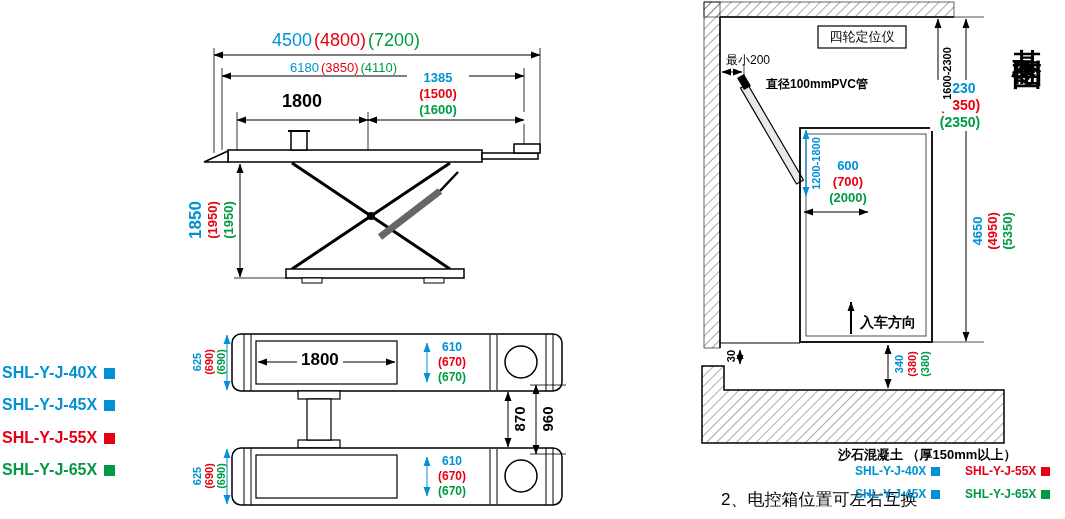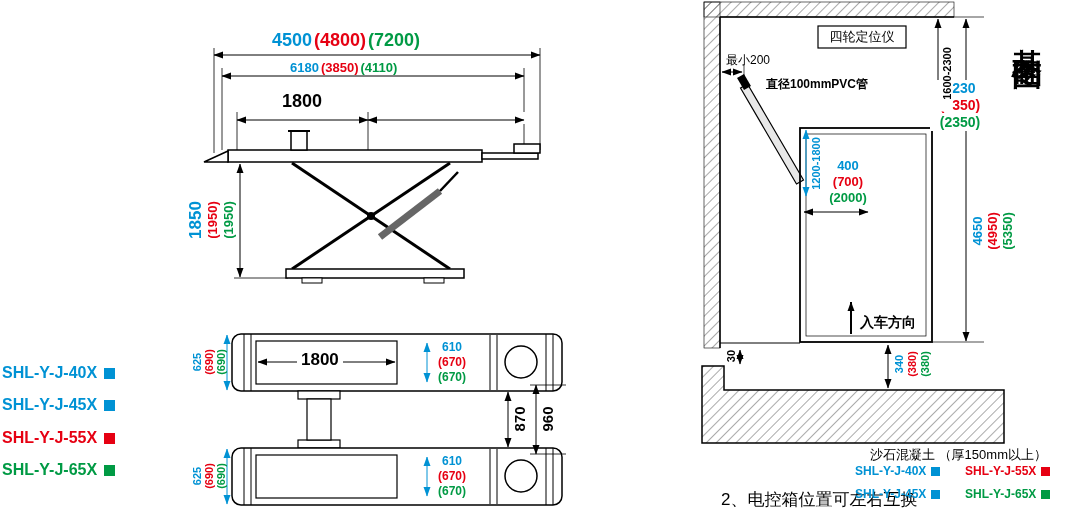--- a/index.html
+++ b/index.html
@@ -3,21 +3,21 @@
 <meta charset="utf-8">
 <style>
   html,body{margin:0;padding:0}
   body{background:#fff;font-family:"Liberation Sans","DejaVu Sans",sans-serif;color:#000}
   #canvas{position:relative;width:1065px;height:519px;background:#fff;overflow:hidden}
   #linework{position:absolute;left:0;top:0}
   .abs{position:absolute}
   .blue{color:var(--blue)}
   .red{color:var(--red)}
   .green{color:var(--green)}
-  .dim-row{display:flex;align-items:baseline;font-weight:bold;white-space:nowrap}
+  .dim-row{display:flex;align-items:baseline;font-weight:normal;white-space:nowrap}
   .dim-row span{margin-right:2px}
   .stack{display:flex;flex-direction:column;align-items:center;text-align:center;font-weight:bold;white-space:nowrap}
   .bgw{background:#fff}
   .rotg{position:absolute;display:flex;align-items:center;justify-content:center;transform:rotate(-90deg);white-space:nowrap;font-weight:bold}
   .model-row{display:flex;align-items:center;gap:7px;font-weight:bold;white-space:nowrap}
   .sq{display:inline-block;flex:0 0 auto}
   .vtitle{writing-mode:vertical-rl;text-orientation:upright;font-weight:bold;letter-spacing:7px;line-height:1}
   .cn{font-family:"Liberation Sans","DejaVu Sans",sans-serif}
   .flexc{display:flex;align-items:center;justify-content:center}
 </style>
@@ -153,20 +153,25 @@
   <div class="abs dim-row" style="left:272px;top:30px;font-size:18px">
     <span class="blue">4500</span>
     <span class="red">(4800)</span>
     <span class="green">(7200)</span>
   </div>
   <div class="abs dim-row" style="left:290px;top:60px;font-size:13px">
     <span class="blue">6180</span>
     <span class="red">(3850)</span>
     <span class="green">(4110)</span>
   </div>
+  <div class="abs stack bgw" style="left:407px;top:70px;width:62px;font-size:13px;line-height:16px">
+    <span class="blue">1385</span>
+    <span class="red">(1500)</span>
+    <span class="green">(1600)</span>
+  </div>
   <div class="abs" style="left:282px;top:91px;font-size:18px;font-weight:bold">1800</div>
   <div class="rotg" style="left:184px;top:192px;width:56px;height:56px">
     <span class="stack">
       <span class="blue" style="font-size:17px;line-height:18px">1850</span>
       <span class="red" style="font-size:13px;line-height:16px">(1950)</span>
       <span class="green" style="font-size:13px;line-height:16px">(1950)</span>
     </span>
   </div>
 
   <div class="abs bgw" style="left:297px;top:350px;font-size:17px;font-weight:bold;padding:0 4px">1800</div>
@@ -226,21 +231,21 @@
     <span class="red">(2350)</span>
     <span class="green">(2350)</span>
   </div>
   <div class="rotg bgw" style="left:908px;top:67px;width:76px;height:13px;font-size:11px">
     <span>1600-2300</span>
   </div>
   <div class="rotg blue" style="left:779px;top:157px;width:72px;height:13px;font-size:11px">
     <span>1200-1800</span>
   </div>
   <div class="abs stack bgw" style="left:822px;top:158px;width:52px;font-size:13px;line-height:16px">
-    <span class="blue">400</span>
+    <span class="blue">600</span>
     <span class="red">(700)</span>
     <span class="green">(2000)</span>
   </div>
   <div class="rotg" style="left:968px;top:208px;width:48px;height:46px">
     <span class="stack" style="font-size:13px;line-height:15px">
       <span class="blue">4650</span>
       <span class="red">(4950)</span>
       <span class="green">(5350)</span>
     </span>
   </div>
@@ -248,21 +253,21 @@
   <div class="rotg" style="left:720px;top:350px;width:22px;height:12px;font-size:11px">
     <span>30</span>
   </div>
   <div class="rotg" style="left:892px;top:344px;width:40px;height:40px">
     <span class="stack" style="font-size:11px;line-height:13px">
       <span class="blue">340</span>
       <span class="red">(380)</span>
       <span class="green">(380)</span>
     </span>
   </div>
-  <div class="abs cn" style="left:870px;top:446px;font-size:13px;font-weight:normal">沙石混凝土 （厚150mm以上）</div>
+  <div class="abs cn" style="left:838px;top:446px;font-size:13px;font-weight:bold">沙石混凝土 （厚150mm以上）</div>
   <div class="abs vtitle cn" style="left:1012px;top:24px;font-size:30px">基础图</div>
 
   <div class="abs cn" style="left:721px;top:488px;font-size:17px">2、电控箱位置可左右互换</div>
 
   <div class="abs model-row" style="left:855px;top:464px;font-size:12px;gap:5px">
     <span style="color: rgb(0, 146, 212);">SHL-Y-J-40X</span>
     <span class="sq" style="width: 9px; height: 9px; background: rgb(0, 146, 212);"></span>
   </div>
   <div class="abs model-row" style="left:965px;top:464px;font-size:12px;gap:5px">
     <span style="color: rgb(230, 0, 18);">SHL-Y-J-55X</span>

